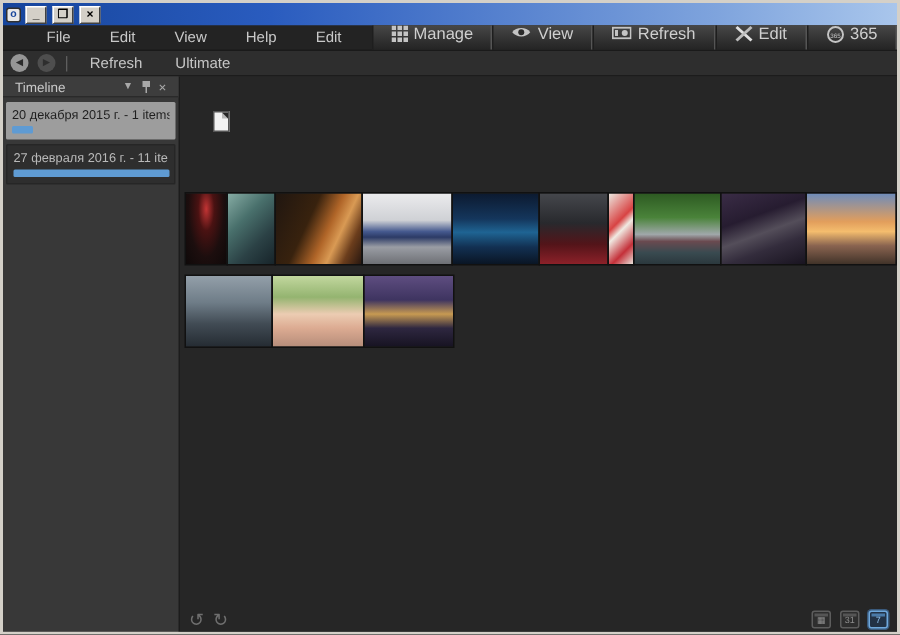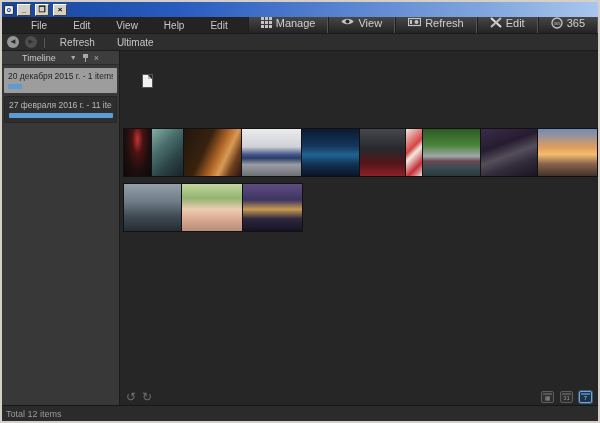--- a/index.html
+++ b/index.html
@@ -60,21 +60,21 @@
   .nav-fwd  { background:#4e4e4e; color:#2e2e2e; }
   .tool-sep { color:#5e5e5e; font-size:11px; }
   .tool-label { color:#c6c6c6; font-size:10px; padding:0 8px; }
   
   .main { flex:1; display:flex; min-height:0; }
   .sidebar {
     width:118px; flex:0 0 118px; background:#383838; border-right:1px solid #1c1c1c;
     display:flex; flex-direction:column;
   }
   .panel-header {
-    height:14px; display:flex; align-items:center; padding:0 20px; background:#3d3d3d;
+    height:14px; display:flex; align-items:center; padding:0 8px; background:#3d3d3d;
     border-bottom:1px solid #2a2a2a;
   }
   .panel-title { color:#c9c9c9; font-size:9px; flex:1; }
   .panel-icons { display:flex; gap:5px; align-items:center; color:#a8a8a8; font-size:7px; }
   .tl-item { margin:3px 2px 0 2px; padding:3px 4px 4px 4px; border-radius:1px; }
   .tl-item.selected { background:#9d9d9d; }
   .tl-item.normal { background:#2e2e2e; border:1px solid #262626; }
   .tl-label { font-size:8.5px; white-space:nowrap; overflow:hidden; }
   .tl-item.selected .tl-label { color:#1f1f1f; }
   .tl-item.normal .tl-label { color:#b9b9b9; }
@@ -266,17 +266,14 @@
         <span class="rotate-icon">↻</span>
         <div class="view-toggles">
           <div class="cal-icon"><span>▦</span></div>
           <div class="cal-icon"><span>31</span></div>
           <div class="cal-icon selected"><span>7</span></div>
         </div>
       </div>
     </div>
   </div>
 
-  <div class="statusbar">
-    <span class="status-text">Total 12 items</span>
-  </div>
 
 </div>
 
 </body></html>

